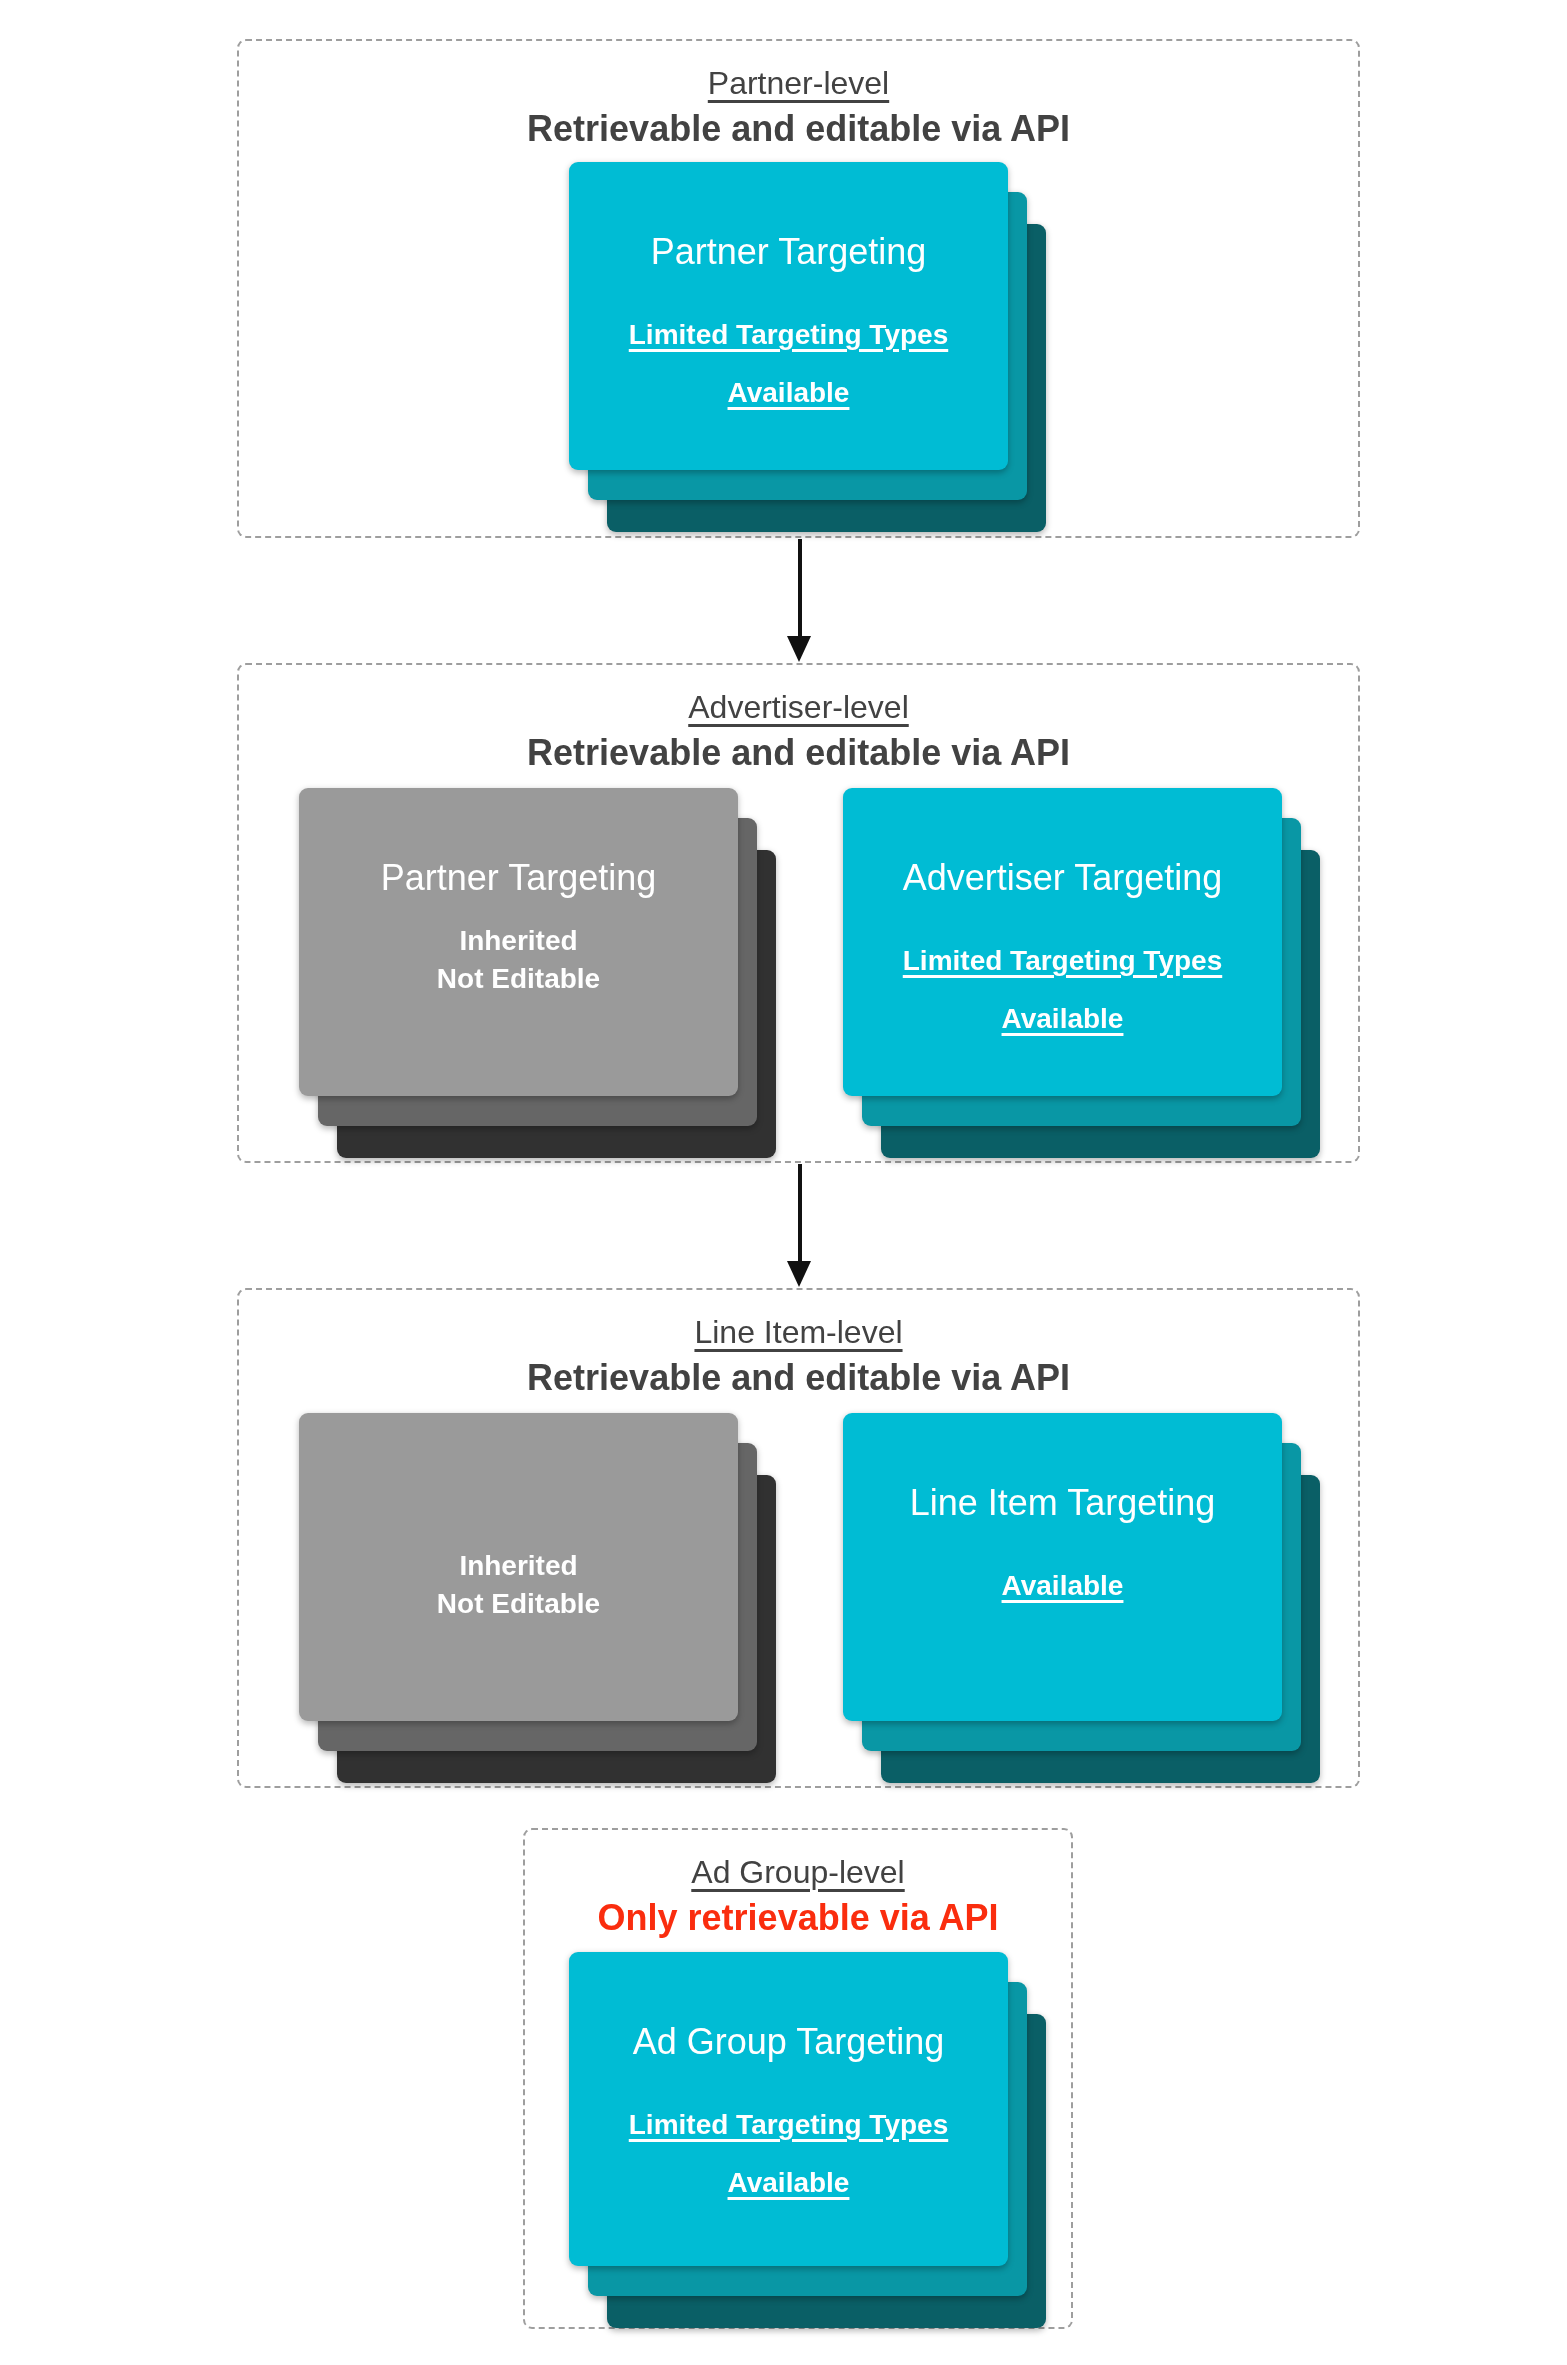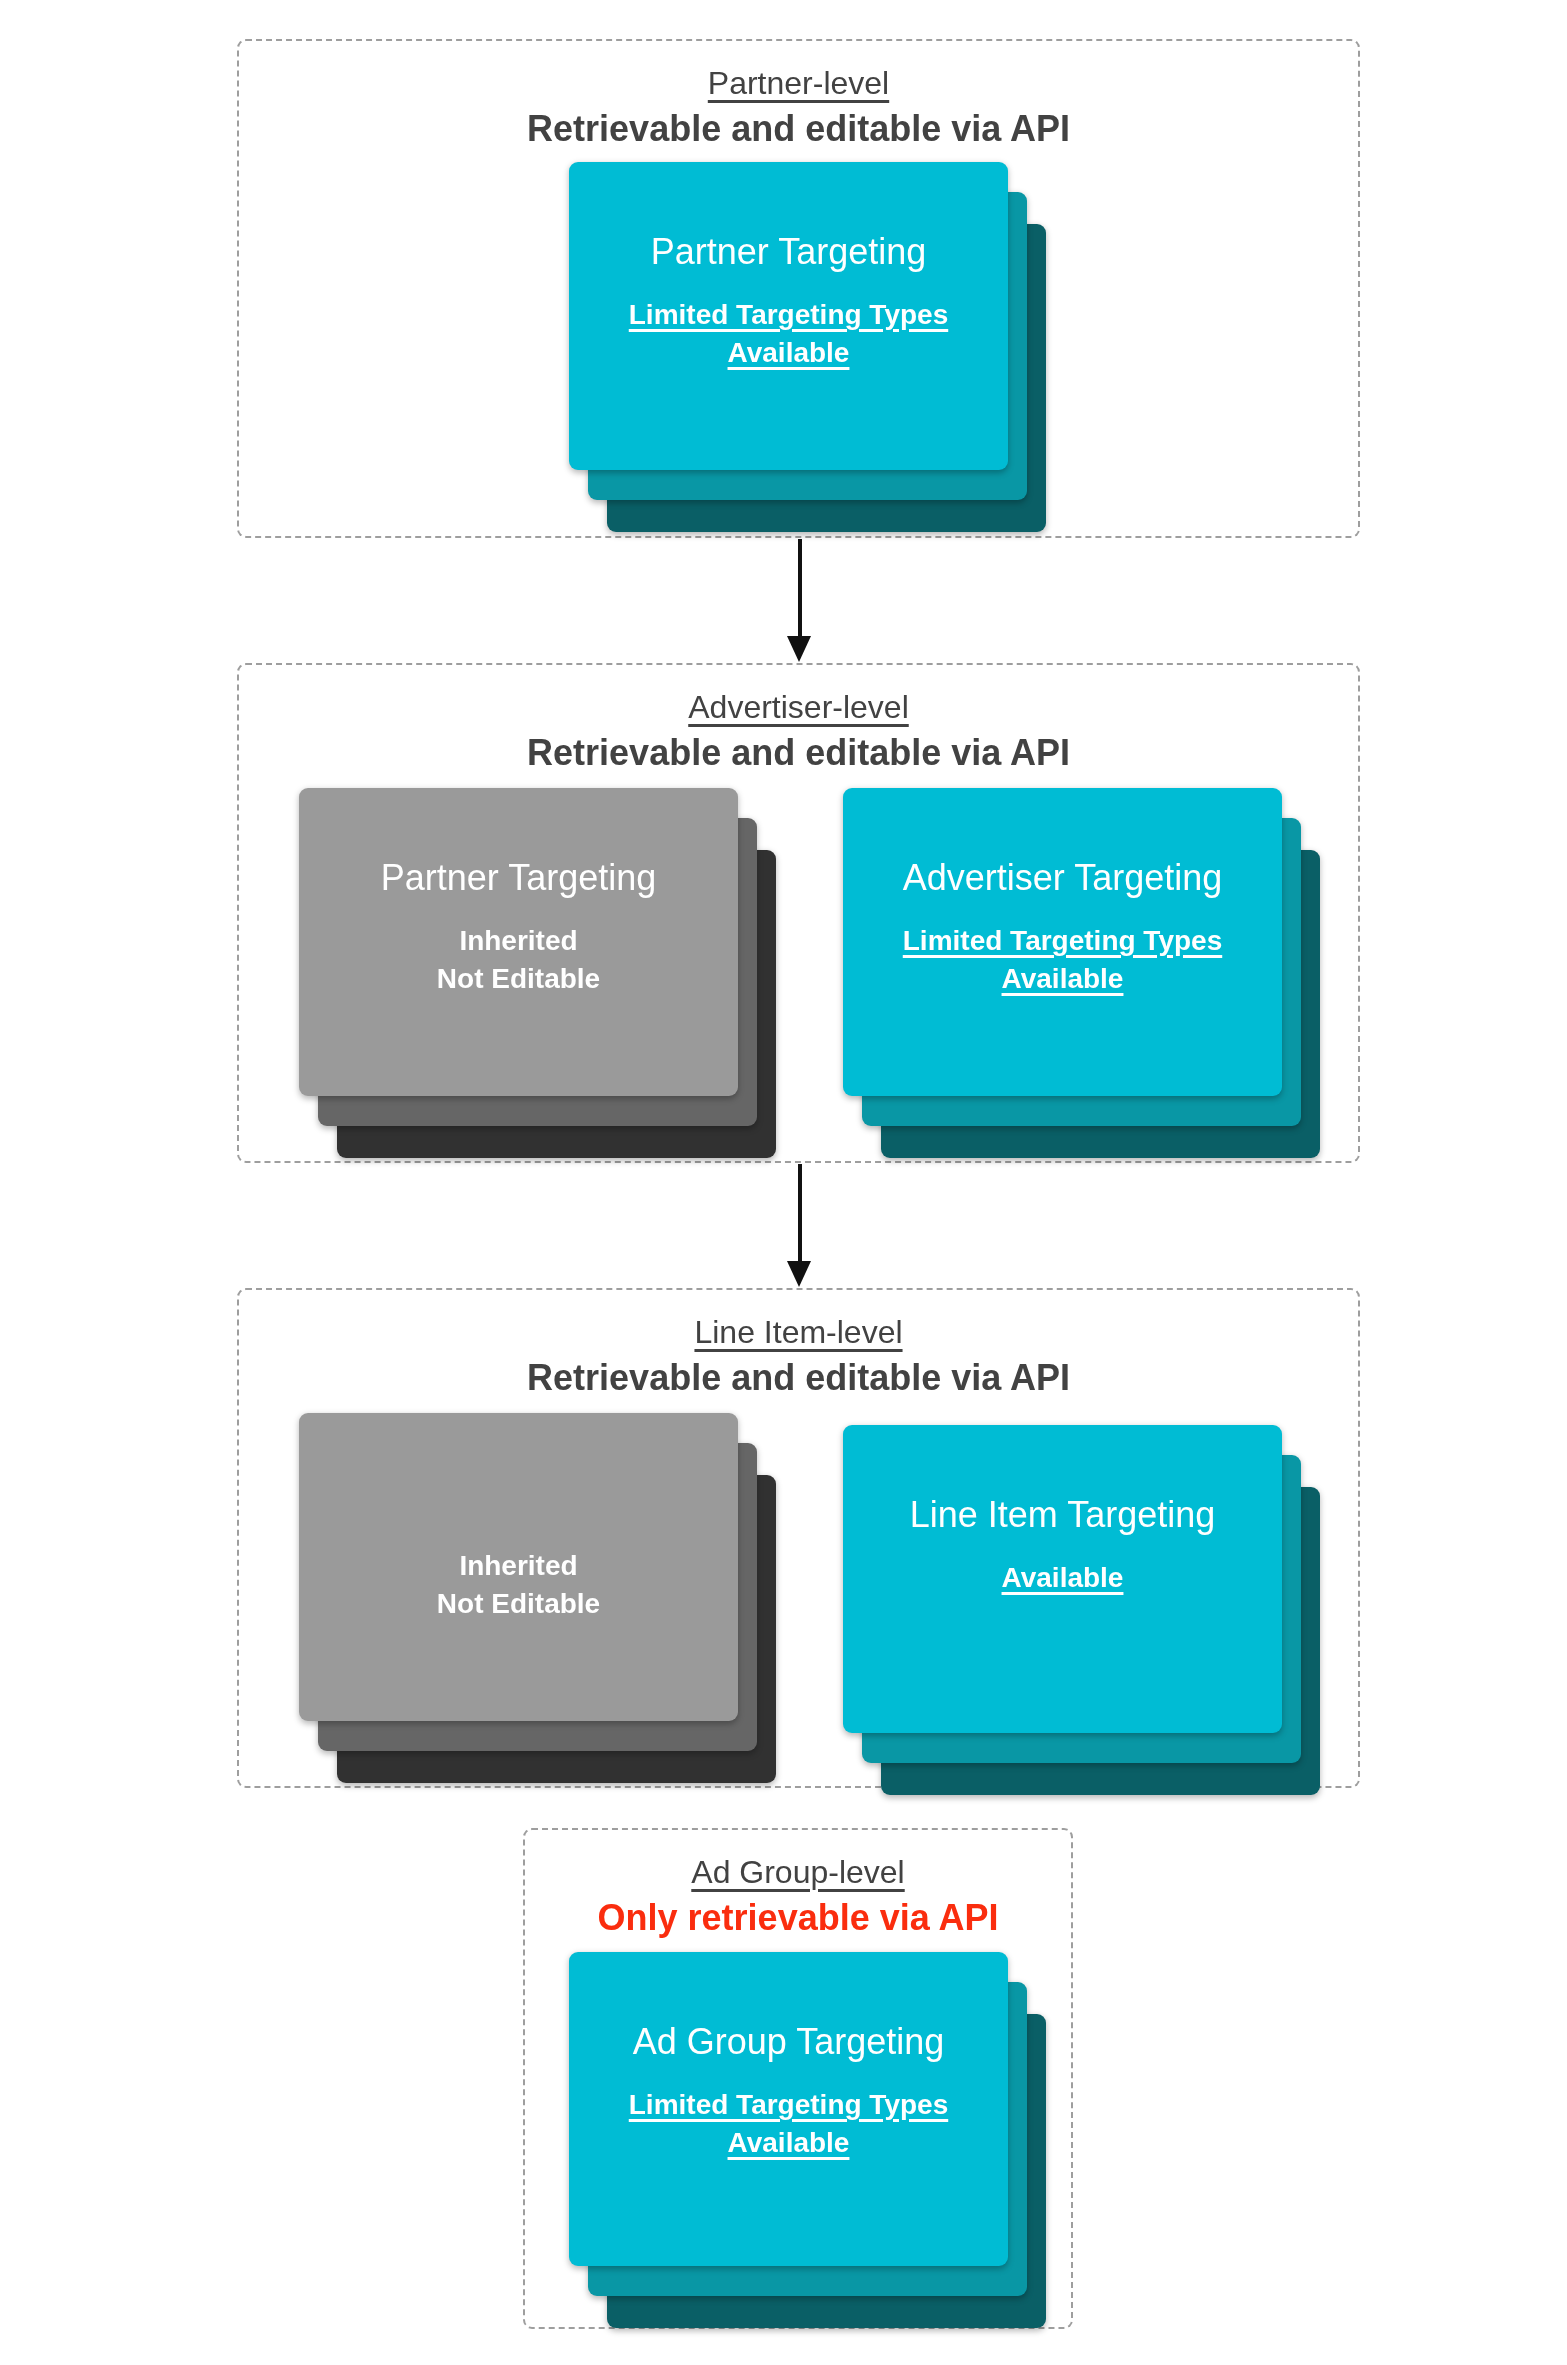--- a/index.html
+++ b/index.html
@@ -68,20 +68,21 @@
   .card-sub{
     position:absolute;left:16px;right:16px;top:134px;
     text-align:center;
     font-size:28px;font-weight:700;color:var(--card-text);line-height:38px;
   }
   .card-sub span{display:block;}
   .card-sub.underlined span{
     text-decoration:underline;
     text-decoration-thickness:2.7px;
     text-underline-offset:5.4px;
+    margin-top:20px;
   }
 
   .arrow{position:absolute;width:27px;}
   .arrow-line{position:absolute;left:11.6px;top:0;width:4.5px;background:var(--arrow-black);}
   .arrow-head{
     position:absolute;left:0.9px;width:0;height:0;
     border-left:12.5px solid transparent;
     border-right:12.5px solid transparent;
     border-top:26px solid var(--arrow-black);
   }
@@ -156,21 +157,21 @@
     <div class="stack gray" style="left:60px;top:123px;">
       <div class="layer back"></div>
       <div class="layer mid"></div>
       <div class="layer front">
         <div class="card-sub">
           <span>Inherited</span>
           <span>Not Editable</span>
         </div>
       </div>
     </div>
-    <div class="stack teal" style="left:604px;top:135px;">
+    <div class="stack teal" style="left:604px;top:123px;">
       <div class="layer back"></div>
       <div class="layer mid"></div>
       <div class="layer front">
         <div class="card-title">Line Item Targeting</div>
         <div class="card-sub underlined">
           <span>Available</span>
         </div>
       </div>
     </div>
   </div>

